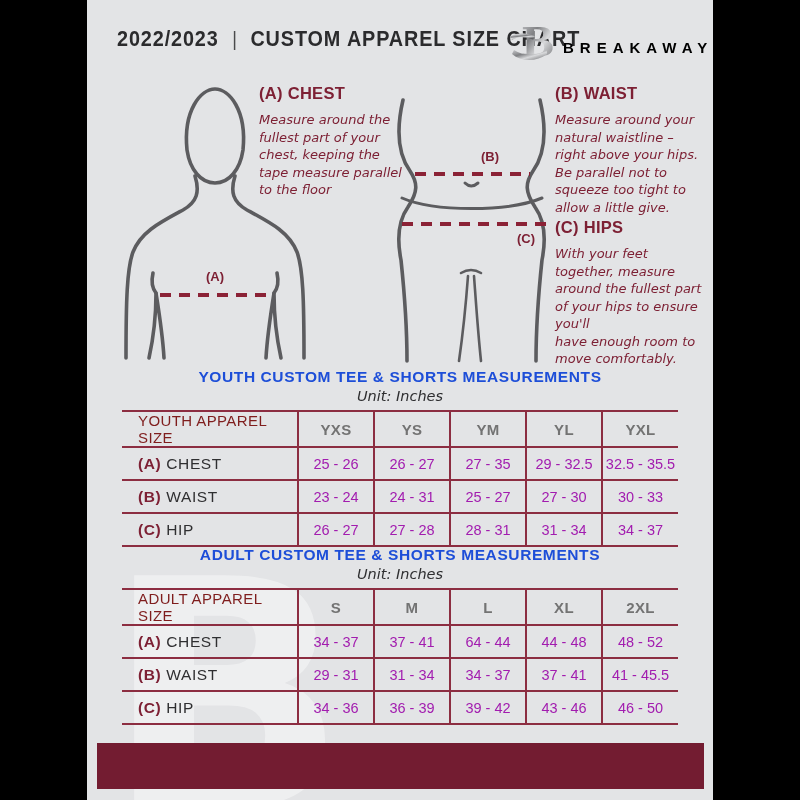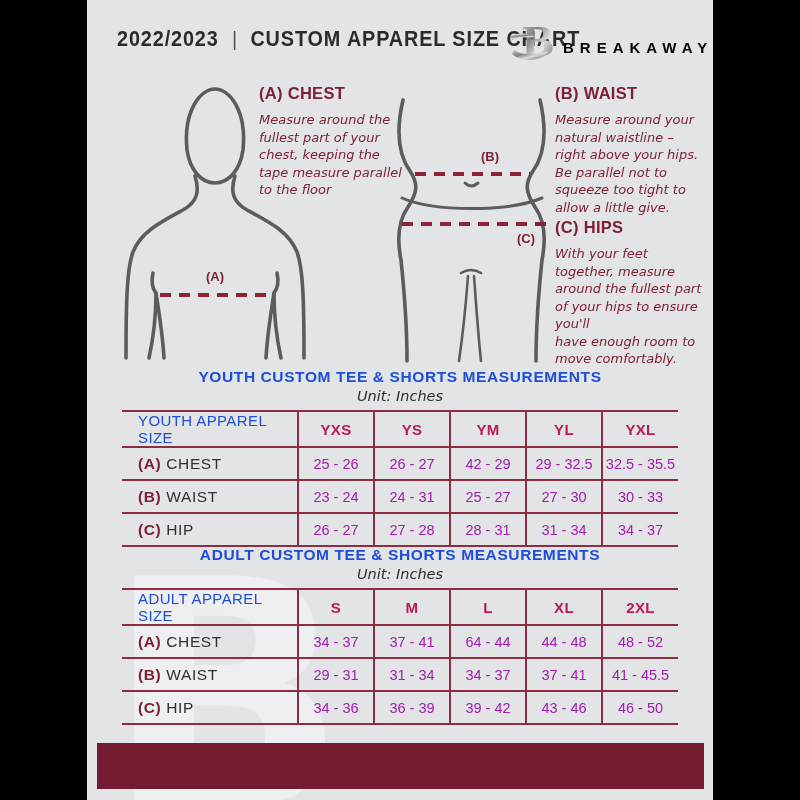--- a/index.html
+++ b/index.html
@@ -41,22 +41,22 @@
   
   table.size{position:absolute;left:35px;width:556px;border-collapse:collapse;table-layout:fixed;
              border-top:2px solid #8c2d41;background:transparent;}
   #youth-table{top:410px;} #adult-table{top:588px;}
   table.size tr{border-bottom:2px solid #8c2d41;}
   table.size td+td,table.size th+th{border-left:2px solid #8c2d41;}
   table.size th,table.size td{padding:0;text-align:center;vertical-align:middle;}
   table.size .hrow th{height:33px;}
   table.size .drow td{height:31px;}
   .lbl-head{text-align:left !important;padding-left:16px !important;font-weight:normal;
-            font-size:15px;letter-spacing:.4px;color:#1d4ed8;}
-  .size-head{font-size:15px;font-weight:bold;color:#be185d;letter-spacing:.3px;}
+            font-size:15px;letter-spacing:.4px;color:#7f1d1d;}
+  .size-head{font-size:15px;font-weight:bold;color:#737373;letter-spacing:.3px;}
   .row-lbl{text-align:left !important;padding-left:16px !important;font-size:15.5px;color:#2f2f31;letter-spacing:.6px;}
   .row-lbl .pfx{color:#7d2034;font-weight:bold;margin-right:5px;}
   .val{font-size:14.5px;color:#a21caf;}
 
   .footer-bar{position:absolute;left:10px;top:743px;width:607px;height:46px;background:#731c31;z-index:2;}
 </style>
 </head>
 <body>
 
 <div id="stage">
@@ -161,21 +161,21 @@
           <th class="size-head">YXS</th>
           <th class="size-head">YS</th>
           <th class="size-head">YM</th>
           <th class="size-head">YL</th>
           <th class="size-head">YXL</th>
         </tr>
         <tr class="drow">
           <td class="row-lbl"><span class="pfx">(A)</span><span>CHEST</span></td>
           <td class="val">25 - 26</td>
           <td class="val">26 - 27</td>
-          <td class="val">42 - 29</td>
+          <td class="val">27 - 35</td>
           <td class="val">29 - 32.5</td>
           <td class="val">32.5 - 35.5</td>
         </tr>
         <tr class="drow">
           <td class="row-lbl"><span class="pfx">(B)</span><span>WAIST</span></td>
           <td class="val">23 - 24</td>
           <td class="val">24 - 31</td>
           <td class="val">25 - 27</td>
           <td class="val">27 - 30</td>
           <td class="val">30 - 33</td>

